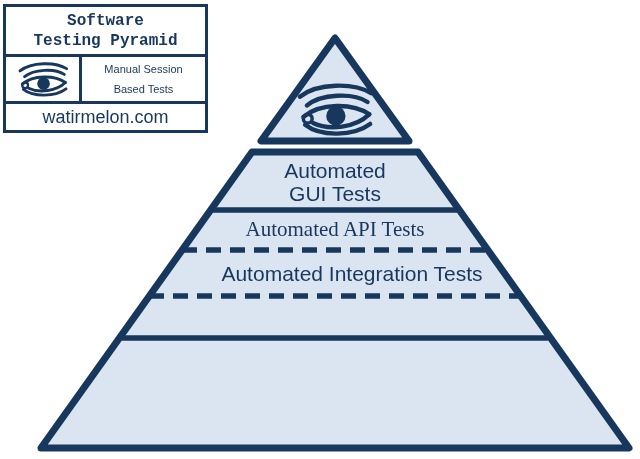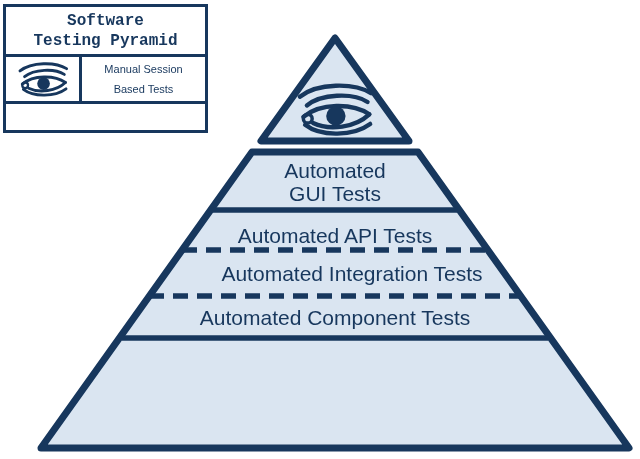--- a/index.html
+++ b/index.html
@@ -21,21 +21,21 @@
   .lbl{
     position:absolute;
     display:flex;align-items:center;justify-content:center;
     text-align:center;
     color:var(--navy);
     font-size:21px;
     line-height:23px;
     white-space:normal;
   }
   .lbl-gui       {left:270px;top:154px;width:130px;height:56px;}
-  .lbl-api       {left:135px;top:218px;width:400px;height:34px;}
+  .lbl-api       {left:135px;top:212px;width:400px;height:34px;font-family:Liberation Serif, serif;}
   .lbl-integration{left:152px;top:255px;width:400px;height:36px;}
   .lbl-component {left:135px;top:299px;width:400px;height:36px;}
   .lbl-unit      {left:135px;top:358px;width:400px;height:58px;}
 
   
   .legend{
     position:absolute;left:3px;top:4px;
     width:205px;height:129px;
     box-sizing:border-box;
     border:3px solid var(--navy);
@@ -98,31 +98,31 @@
     <line x1="213" y1="210" x2="457" y2="210" stroke="var(--navy)" stroke-width="5.5"></line>
     <line x1="122" y1="338" x2="548" y2="338" stroke="var(--navy)" stroke-width="5.5"></line>
 
     <line x1="182" y1="250" x2="488" y2="250" stroke="var(--navy)" stroke-width="5.5" stroke-dasharray="15 9"></line>
     <line x1="149" y1="296" x2="521" y2="296" stroke="var(--navy)" stroke-width="5.5" stroke-dasharray="15 9"></line>
   </svg>
 
   <div class="lbl lbl-gui">Automated GUI Tests</div>
   <div class="lbl lbl-api">Automated API Tests</div>
   <div class="lbl lbl-integration">Automated Integration Tests</div>
-  <div class="lbl lbl-component">Automated Component Tests</div>
 
   <div class="legend">
     <div class="legend-title">
       <div class="wrapbox">Software Testing Pyramid</div>
     </div>
     <div class="legend-mid">
       <div class="legend-icon-cell">
         <svg width="58" height="38" viewBox="0 0 100 66">
           <use href="#eye"></use>
         </svg>
       </div>
       <div class="legend-text-cell">
         <div class="wrapbox">Manual Session Based Tests</div>
       </div>
     </div>
+    <div class="legend-site">watirmelon.com</div>
   </div>
 
 </div>
 
 </body></html>

